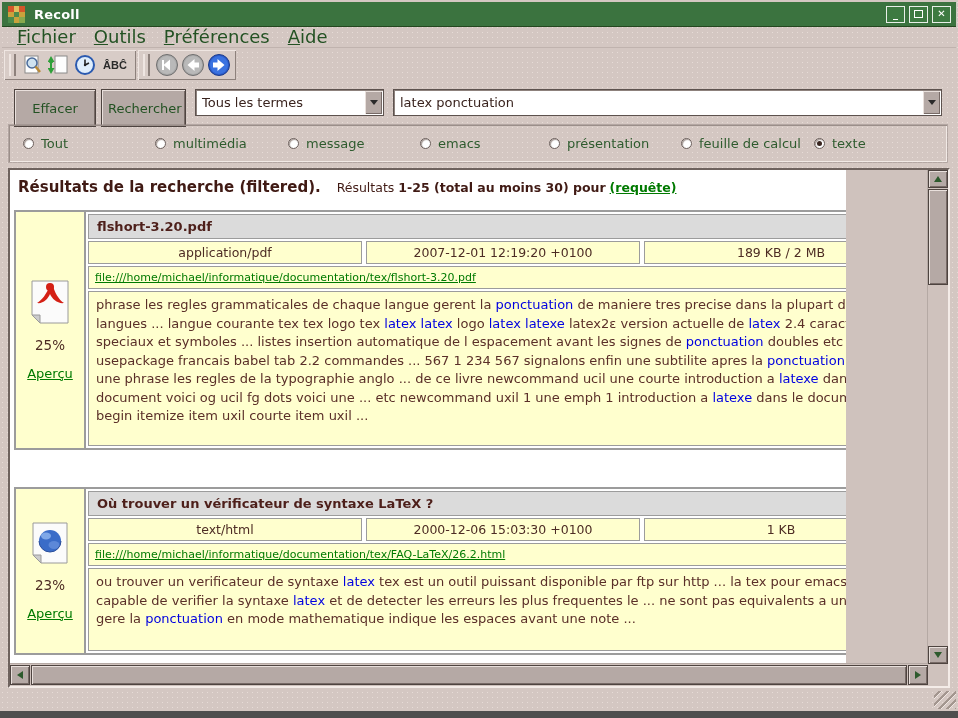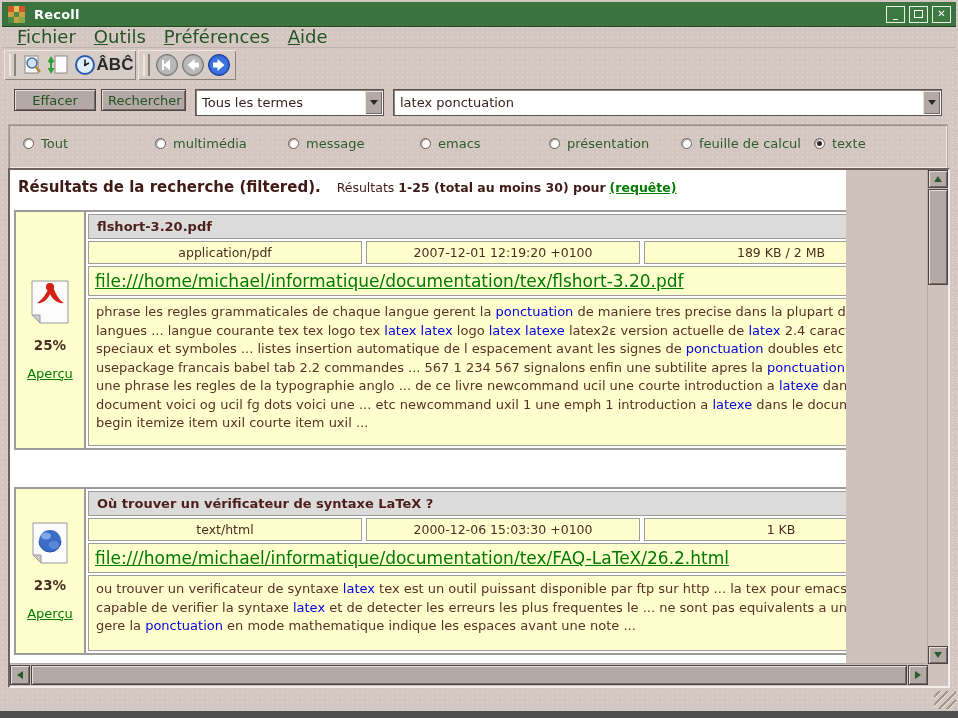--- a/index.html
+++ b/index.html
@@ -41,25 +41,25 @@
   .toolbar{position:absolute;left:4px;top:50px;height:32px;display:flex;gap:2px;}
   .tgroup{
     display:flex;align-items:center;height:30px;padding:0 4px;
     background:#d8ccc7;
     box-shadow:inset 1px 1px 0 #efe6e2, inset -1px -1px 0 #8d817c;
   }
   .grip{width:3px;height:22px;margin:0 4px 0 1px;
     border-left:2px solid #efe6e2;border-right:2px solid #8d817c;}
   .tbtn{width:26px;height:26px;display:flex;align-items:center;justify-content:center;cursor:pointer;background:transparent;border:0;padding:0;}
   .tbtn svg{display:block;}
-  .abc{font-size:17px;font-weight:bold;color:#2a2a2a;letter-spacing:0;}
+  .abc{font-size:11px;font-weight:bold;color:#2a2a2a;letter-spacing:0;}
   
   .searchrow{position:absolute;left:0;top:88px;width:958px;height:30px;}
   .btn{
-    position:absolute;height:22px;background:#b5a9a5;color:#235223;font-size:13px;
+    position:absolute;height:38px;background:#b5a9a5;color:#235223;font-size:13px;
     font-family:"DejaVu Sans",sans-serif;
     border:1px solid #4e4440;
     box-shadow:inset 1px 1px 0 #e9e0dc, inset -1px -1px 0 #776a66;
     cursor:pointer;text-align:center;
   }
   #btn-clear{left:14px;width:82px;top:1px;}
   #btn-search{left:101px;width:85px;top:1px;}
   .combo{
     position:absolute;top:1px;height:27px;background:#fff;box-sizing:border-box;
     border:1px solid #5d524e;box-shadow:inset 1px 1px 0 #8d817c;
@@ -69,21 +69,21 @@
   #combo-query{left:393px;width:549px;}
   .combo .val{flex:1;font-size:13px;color:#39231e;padding-left:6px;white-space:nowrap;overflow:hidden;}
   .combo .drop{
     width:17px;height:23px;margin-right:1px;background:#b5a9a5;
     box-shadow:inset 1px 1px 0 #e9e0dc, inset -1px -1px 0 #776a66;
     display:flex;align-items:center;justify-content:center;cursor:pointer;
   }
   .tri-down{width:0;height:0;border-left:4px solid transparent;border-right:4px solid transparent;border-top:5px solid #2a2a2a;}
   
   .filterframe{
-    position:absolute;left:8px;top:124px;width:940px;height:45px;box-sizing:border-box;
+    position:absolute;left:8px;top:124px;width:940px;height:39px;box-sizing:border-box;
     border:1px solid #95898485;
     box-shadow:inset 1px 1px 0 #9b8f8a, inset -1px -1px 0 #f2eae6;
   }
   .fradio{position:absolute;top:11px;display:flex;align-items:center;gap:7px;cursor:pointer;}
   .fradio .lbl{font-size:13px;color:#2e5b2e;}
   .radio{
     width:11px;height:11px;border-radius:50%;background:#fff;box-sizing:border-box;
     border:1px solid #6b5f5b;box-shadow:inset 1px 1px 1px #a79b96;position:relative;
   }
   .radio.on::after{
@@ -107,31 +107,31 @@
   .result{
     width:908px;margin:14px 0 0 4px;box-sizing:border-box;display:flex;
     border:2px solid #9c9c9c;background:#fff;
   }
   .result.r1{height:240px;}
   .result.r2{height:168px;}
   .rleft{
     width:70px;box-sizing:border-box;background:#ffffce;border-right:2px solid #9c9c9c;
     display:flex;flex-direction:column;align-items:center;justify-content:center;gap:13px;
   }
-  .relev{font-size:13.5px;font-weight:bold;color:#4d2c24;}
+  .relev{font-size:13.5px;font-weight:normal;color:#4d2c24;}
   .preview-link{font-size:13px;color:#007a00;text-decoration:underline;cursor:pointer;}
   .rrows{flex:1;display:flex;flex-direction:column;gap:2px;padding:2px;background:#fff;min-width:0;}
   .rrow{border:1px solid #9c9c9c;box-sizing:border-box;}
   .rtitle{background:#dbdbdb;font-size:13px;font-weight:bold;color:#4d1f1a;padding:4px 8px;}
   .rmeta{display:flex;gap:4px;border:none;}
   .rmeta .cell{
     flex:1;border:1px solid #9c9c9c;background:#ffffce;text-align:center;
     font-size:12.5px;color:#4d2c24;padding:3px 0;
   }
-  .rurl{background:#ffffce;padding:4px 6px;font-size:17px;white-space:nowrap;overflow:hidden;}
+  .rurl{background:#ffffce;padding:4px 6px;font-size:11px;white-space:nowrap;overflow:hidden;}
   .rurl a{color:#007a00;text-decoration:underline;cursor:pointer;}
   .rsnippet{
     background:#ffffce;flex:1;padding:4px 7px;font-size:13px;line-height:18.5px;color:#5a2f28;
   }
   .rsnippet .hl{color:#0000e0;}
   
   .vscroll{
     position:absolute;right:0;top:0;width:20px;height:494px;
     background-color:#cfc2bd;
     background-image:radial-gradient(#ddd2cd 18%, rgba(0,0,0,0) 19%);background-size:4px 4px;

